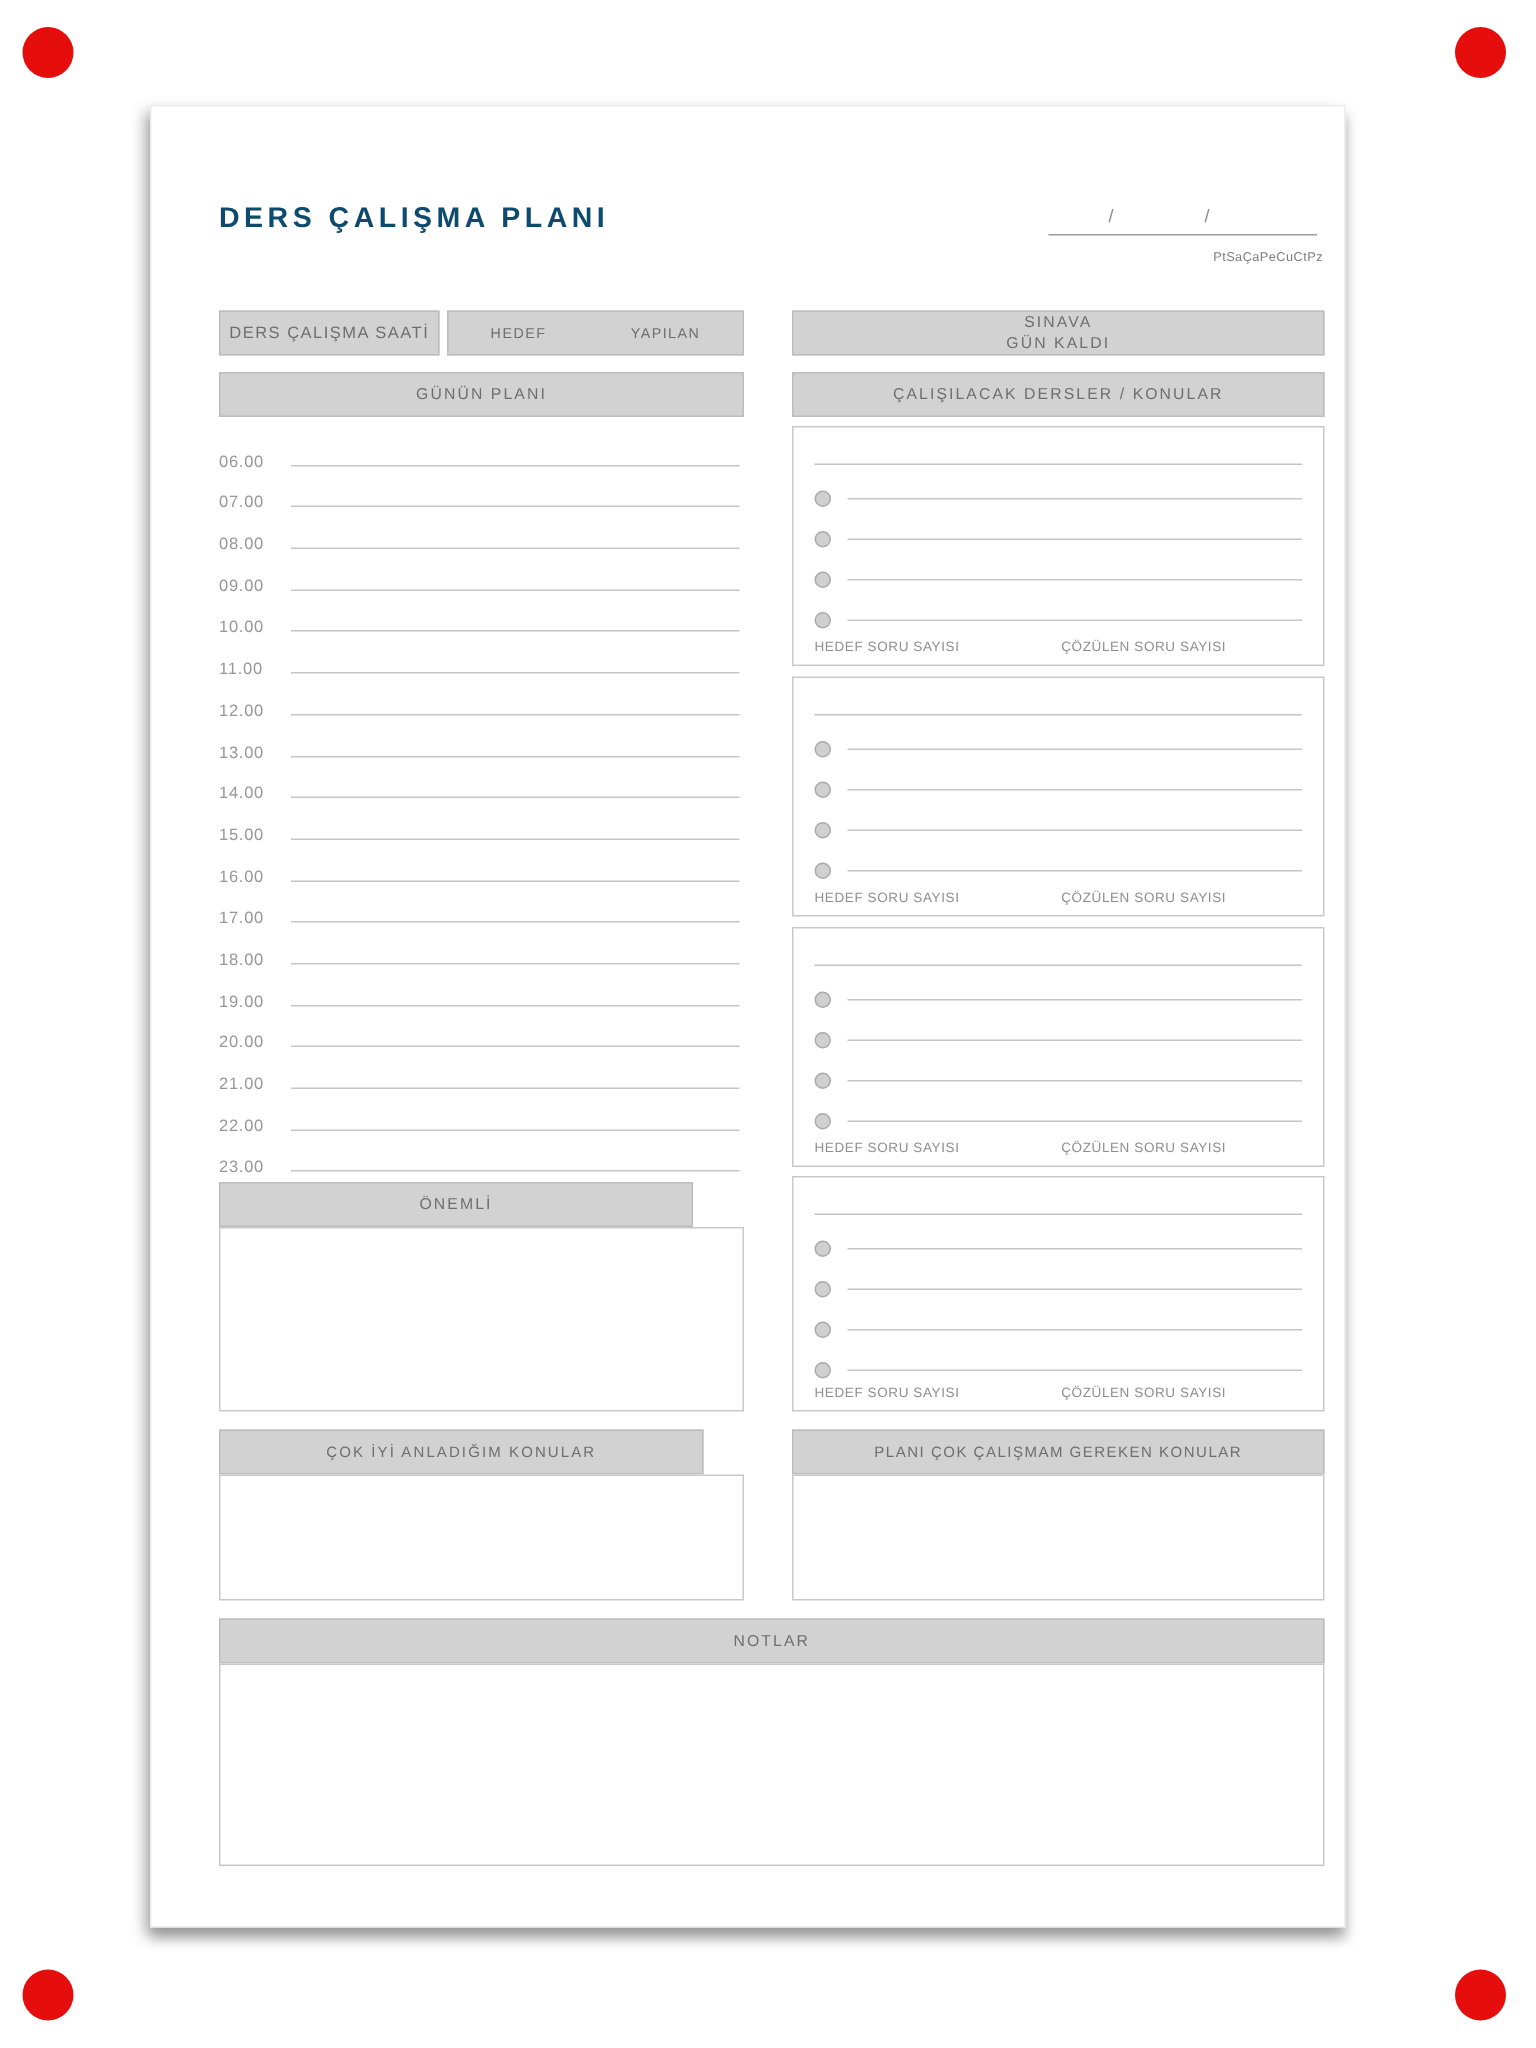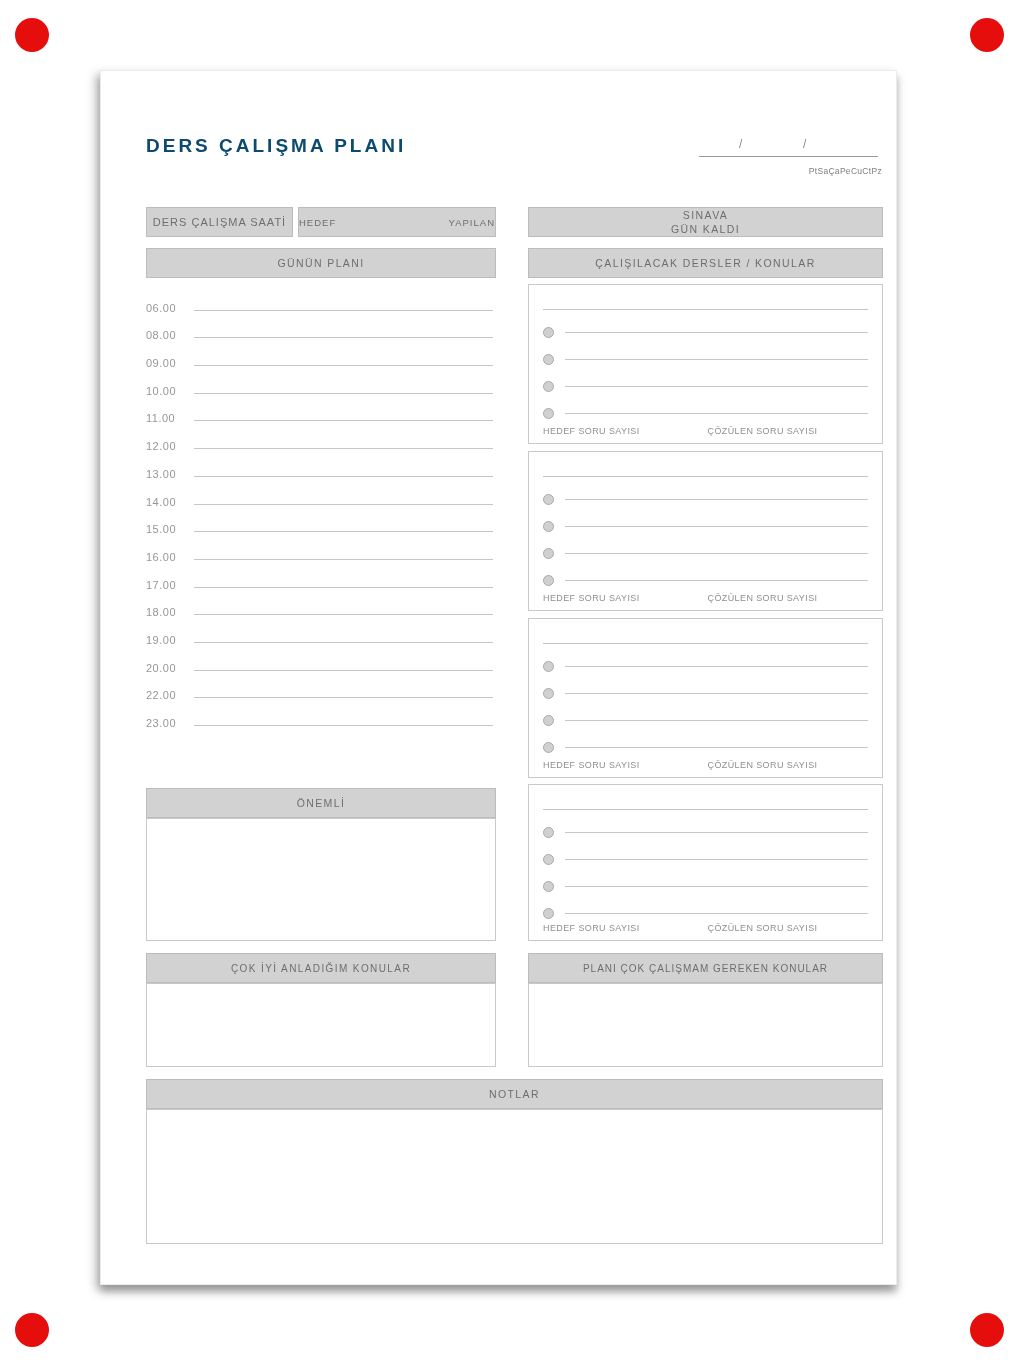--- a/index.html
+++ b/index.html
@@ -48,35 +48,35 @@
     background: #d2d2d2; border: 1px solid #bcbcbc; height: 30px;
     display: flex; align-items: center; justify-content: center;
     font-size: 10.5px; letter-spacing: 1.4px; color: #6e6e6e;
   }
   .bar.split { justify-content: space-around; }
 
   .panel { background: #ffffff; border: 1px solid #c9c9c9; }
 
   
   #hdr-study   { left: 45px;  top: 136px; width: 147px; font-size: 11px; letter-spacing: 1px; }
-  #hdr-goal    { left: 197px; top: 136px; width: 198px; font-size: 9.5px; letter-spacing: 1px; justify-content: space-between; }
+  #hdr-goal    { left: 197px; top: 136px; width: 198px; font-size: 9.5px; letter-spacing: 1px; }
   #hdr-exam    { left: 427px; top: 136px; width: 355px; flex-direction: column; }
   #hdr-dayplan { left: 45px;  top: 177px; width: 350px; }
   #hdr-subjects{ left: 427px; top: 177px; width: 355px; }
 
   
   .times { left: 45px; top: 216px; width: 347px; }
   .time-row { height: 27.7px; display: flex; align-items: flex-end; }
   .time-label { width: 38px; font-size: 11px; color: #979797; letter-spacing: 0.5px; padding-bottom: 1px; }
   .time-line  { flex: 1; border-bottom: 1px solid #c6c6c6; margin: 0 0 4px 10px; }
 
   
-  #hdr-important { left: 45px; top: 717px; width: 350px; }
+  #hdr-important { left: 45px; top: 717px; width: 316px; }
   #box-important { left: 45px; top: 747px; width: 350px; height: 123px; }
-  #hdr-well      { left: 45px; top: 882px; width: 350px; font-size: 10px; }
+  #hdr-well      { left: 45px; top: 882px; width: 323px; font-size: 10px; }
   #box-well      { left: 45px; top: 912px; width: 350px; height: 84px; }
   #hdr-need      { left: 427px; top: 882px; width: 355px; font-size: 10px; letter-spacing: 1px; }
   #box-need      { left: 427px; top: 912px; width: 355px; height: 84px; }
 
   
   .subject-box { left: 427px; width: 355px; height: 160px; position: absolute;
     background: #fff; border: 1px solid #c9c9c9; }
   #sbox-1 { top: 213px; }
   #sbox-2 { top: 380px; }
   #sbox-3 { top: 547px; }
@@ -139,20 +139,24 @@
 
   <div class="abs bar" id="hdr-dayplan">GÜNÜN PLANI</div>
   <div class="abs bar" id="hdr-subjects">ÇALIŞILACAK DERSLER / KONULAR</div>
 
   <div class="abs times">
     <div class="time-row">
         <span class="time-label">06.00</span>
         <span class="time-line"></span>
       </div>
     <div class="time-row">
+        <span class="time-label">07.00</span>
+        <span class="time-line"></span>
+      </div>
+    <div class="time-row">
         <span class="time-label">08.00</span>
         <span class="time-line"></span>
       </div>
     <div class="time-row">
         <span class="time-label">09.00</span>
         <span class="time-line"></span>
       </div>
     <div class="time-row">
         <span class="time-label">10.00</span>
         <span class="time-line"></span>
@@ -188,20 +192,24 @@
     <div class="time-row">
         <span class="time-label">18.00</span>
         <span class="time-line"></span>
       </div>
     <div class="time-row">
         <span class="time-label">19.00</span>
         <span class="time-line"></span>
       </div>
     <div class="time-row">
         <span class="time-label">20.00</span>
+        <span class="time-line"></span>
+      </div>
+    <div class="time-row">
+        <span class="time-label">21.00</span>
         <span class="time-line"></span>
       </div>
     <div class="time-row">
         <span class="time-label">22.00</span>
         <span class="time-line"></span>
       </div>
     <div class="time-row">
         <span class="time-label">23.00</span>
         <span class="time-line"></span>
       </div>

